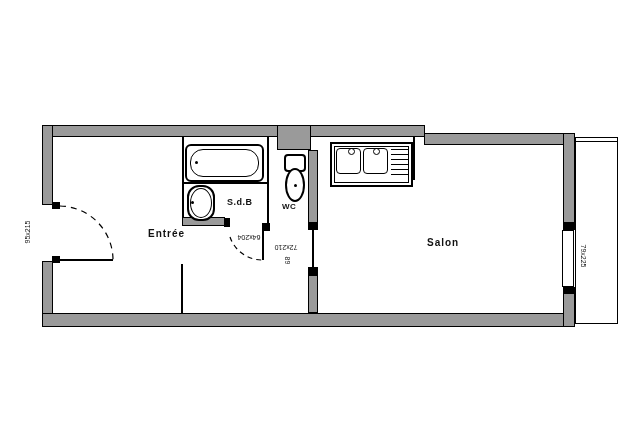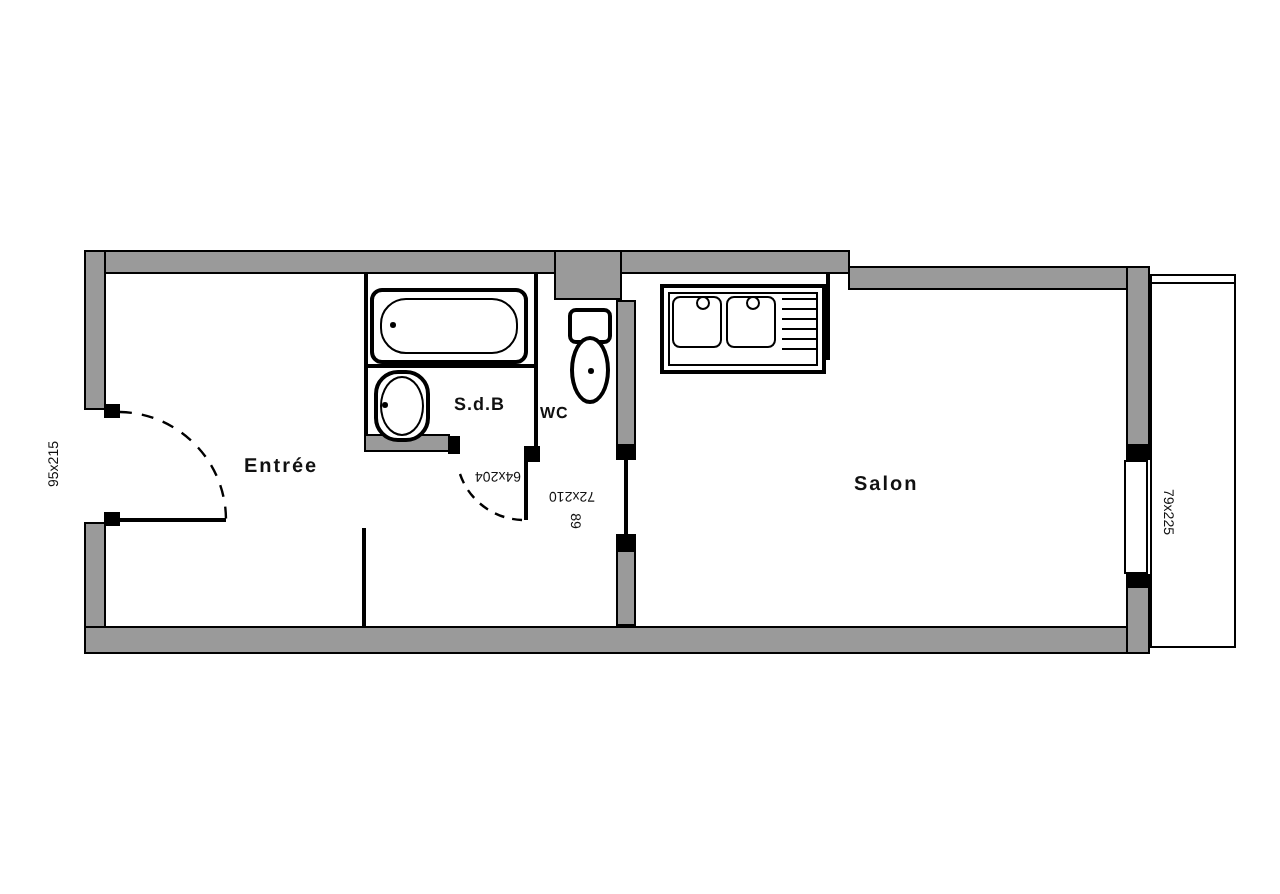--- a/index.html
+++ b/index.html
@@ -85,23 +85,23 @@
   <div class="abs dot" style="left:294px;top:184px;width:3px;height:3px;"></div>
 
   <div class="abs fixture" style="left:330px;top:142px;width:83px;height:45px;"></div>
   <div class="abs fixture-thin" style="left:334px;top:146px;width:75px;height:37px;"></div>
   <div class="abs fixture-thin" style="left:336px;top:148px;width:25px;height:26px;border-width:1.5px;border-radius:4px;"></div>
   <div class="abs fixture-thin" style="left:363px;top:148px;width:25px;height:26px;border-width:1.5px;border-radius:4px;"></div>
   <div class="abs fixture-thin" style="left:348px;top:148px;width:7px;height:7px;border-radius:50%;"></div>
   <div class="abs fixture-thin" style="left:373px;top:148px;width:7px;height:7px;border-radius:50%;"></div>
   <div class="abs drainer" style="left:391px;top:149px;width:17px;height:26px;"></div>
 
-  <div class="abs room-label" style="left:122px;top:228px;">Entrée</div>
+  <div class="abs room-label" style="left:148px;top:228px;">Entrée</div>
   <div class="abs room-label small" style="left:227px;top:197px;">S.d.B</div>
-  <div class="abs room-label tiny" style="left:270px;top:202px;">WC</div>
+  <div class="abs room-label tiny" style="left:282px;top:202px;">WC</div>
   <div class="abs room-label" style="left:427px;top:237px;">Salon</div>
 
   <div class="abs dim-label rot-ccw" style="left:6px;top:227px;width:44px;height:10px;">95x215</div>
   <div class="abs dim-label rot-180" style="left:227px;top:232px;width:44px;height:10px;">64x204</div>
   <div class="abs dim-label rot-180" style="left:264px;top:242px;width:44px;height:10px;">72x210</div>
   <div class="abs dim-label rot-cw" style="left:280px;top:256px;width:14px;height:9px;">89</div>
   <div class="abs dim-label rot-cw" style="left:561px;top:251px;width:44px;height:10px;">79x225</div>
 
 </div>
 

